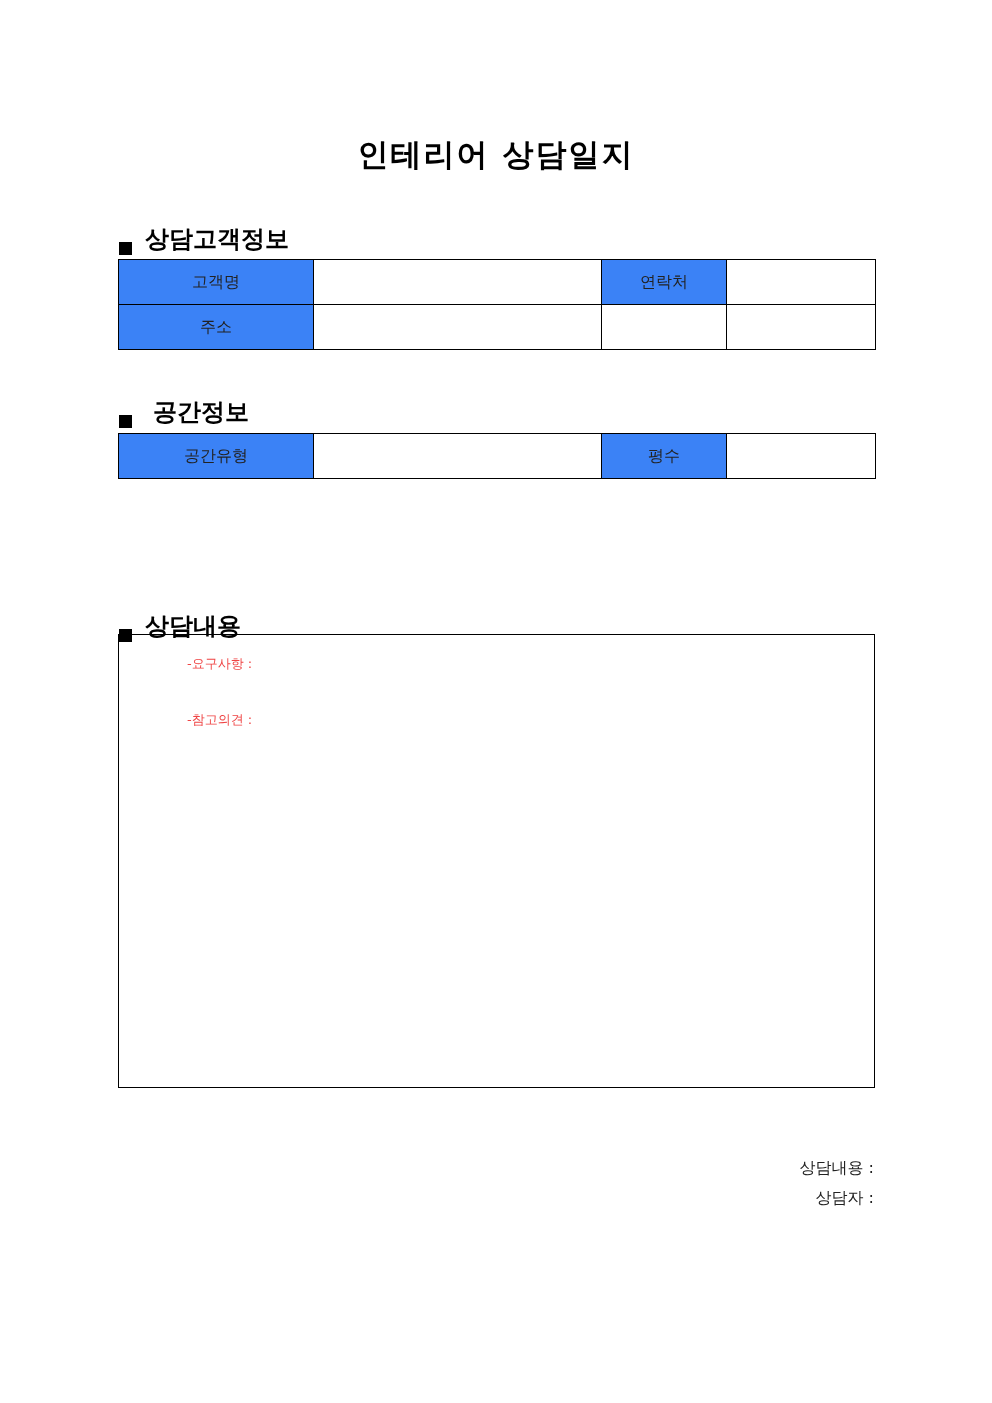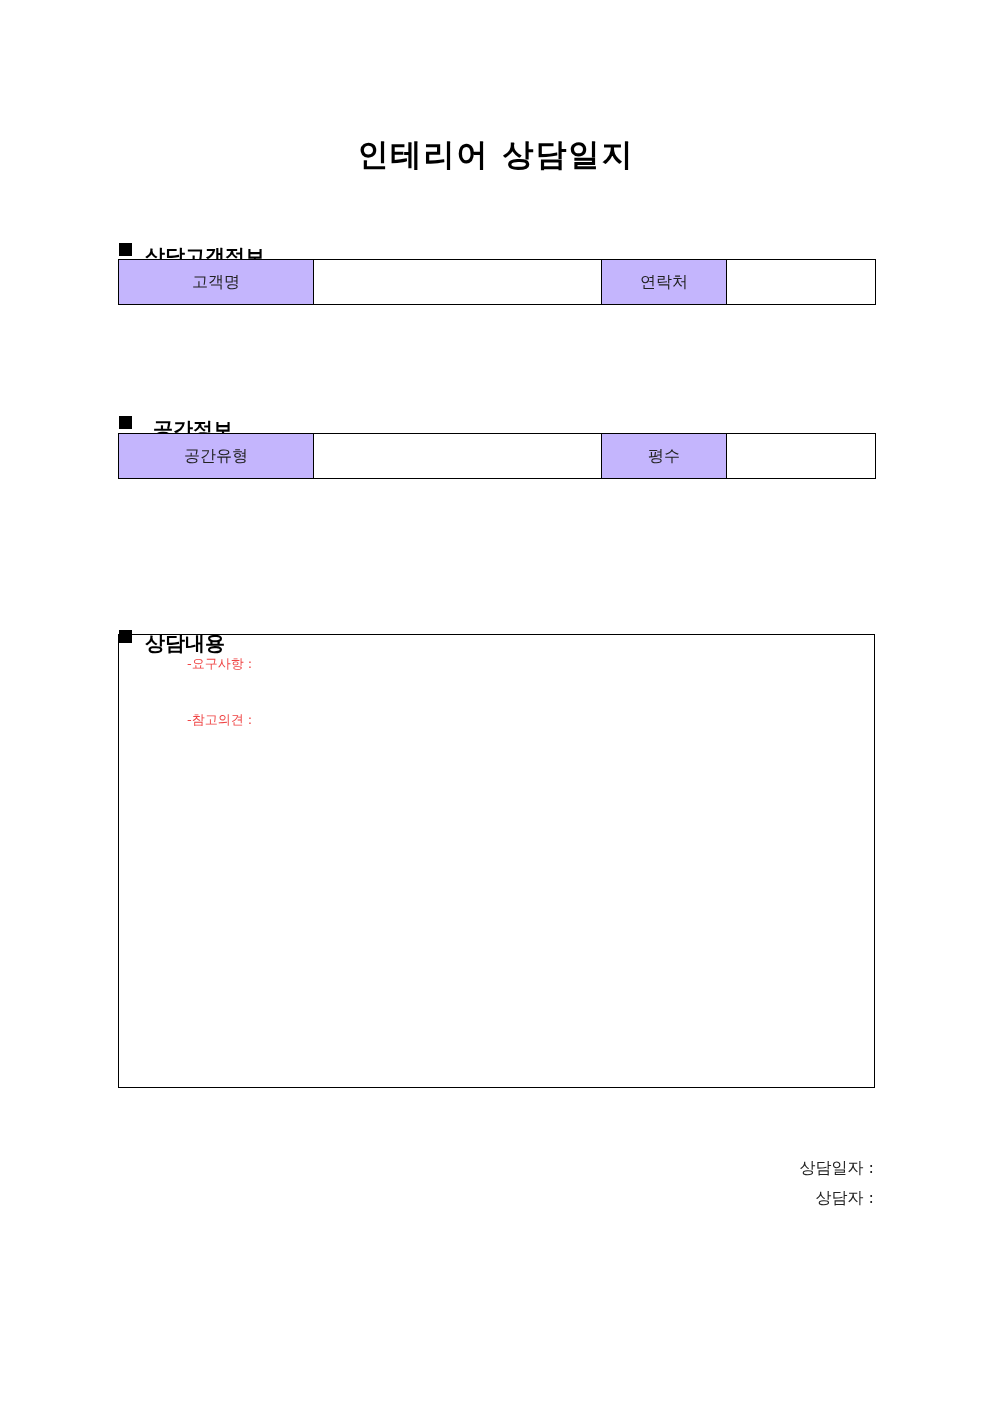--- a/index.html
+++ b/index.html
@@ -5,35 +5,35 @@
   html, body { margin: 0; padding: 0; background: #ffffff; }
   body {
     width: 992px; height: 1403px; position: relative; overflow: hidden;
     font-family: "DejaVu Sans", "Liberation Sans", sans-serif; color: #111;
   }
   .title {
     position: absolute; top: 134px; left: 0; width: 992px; text-align: center;
     font-size: 31px; font-weight: bold; letter-spacing: 2px; color: #000;
   }
   .section-heading {
-    position: absolute; left: 119px; font-size: 20px; font-weight: bold; color: #000;
-    display: flex; align-items: flex-start; margin-top: 20px;
+    position: absolute; left: 119px; font-size: 24px; font-weight: bold; color: #000;
+    display: flex; align-items: flex-end;
   }
   .section-heading .bullet {
     display: inline-block; width: 13px; height: 13px; background: #000; margin-right: 13px;
   }
   table.info {
     position: absolute; left: 118px; width: 757px; border-collapse: collapse;
     table-layout: fixed;
   }
   table.info td {
     border: 1.5px solid #000; height: 44px; text-align: center; vertical-align: middle;
     font-size: 16px; color: #222; padding: 0;
   }
-  table.info td.label { background: #c4b5fd; margin-top: 40px; }
+  table.info td.label { background: #3b82f6; margin-top: 40px; }
   .content-box {
     position: absolute; left: 118px; top: 634px; width: 755px; height: 452px;
     border: 1.5px solid #000;
   }
   .content-line {
     position: absolute; left: 24px; font-size: 13px; color: #ef4444; margin-left: 44px;
   }
   .footer-line {
     position: absolute; right: 118px; font-size: 16px; color: #222; text-align: right;
   }
@@ -52,20 +52,26 @@
       <col style="width:195px">
       <col style="width:288px">
       <col style="width:125px">
       <col style="width:149px">
     </colgroup>
   <tbody>
       <tr>
     <td class="label">고객명</td>
     <td></td>
     <td class="label">연락처</td>
+    <td></td>
+  </tr>
+  <tr>
+    <td class="label">주소</td>
+    <td></td>
+    <td></td>
     <td></td>
   </tr>
 </tbody>
   </table>
 
 <div class="section-heading" style="top:396px;gap:8px;">
   <span class="bullet"></span>
   <span>공간정보</span>
 </div>
 <table class="info" style="top:433px;">
@@ -87,14 +93,14 @@
 
 <div class="section-heading" style="top:610px;">
   <span class="bullet"></span>
   <span>상담내용</span>
 </div>
 <div class="content-box">
   <div class="content-line" style="top:20px;">-요구사항 :</div>
   <div class="content-line" style="top:76px;">-참고의견 :</div>
 </div>
 
-<div class="footer-line" style="top:1158px;">상담일자 :</div>
+<div class="footer-line" style="top:1158px;">상담내용 :</div>
 <div class="footer-line" style="top:1188px;">상담자 :</div>
 
 </body></html>

